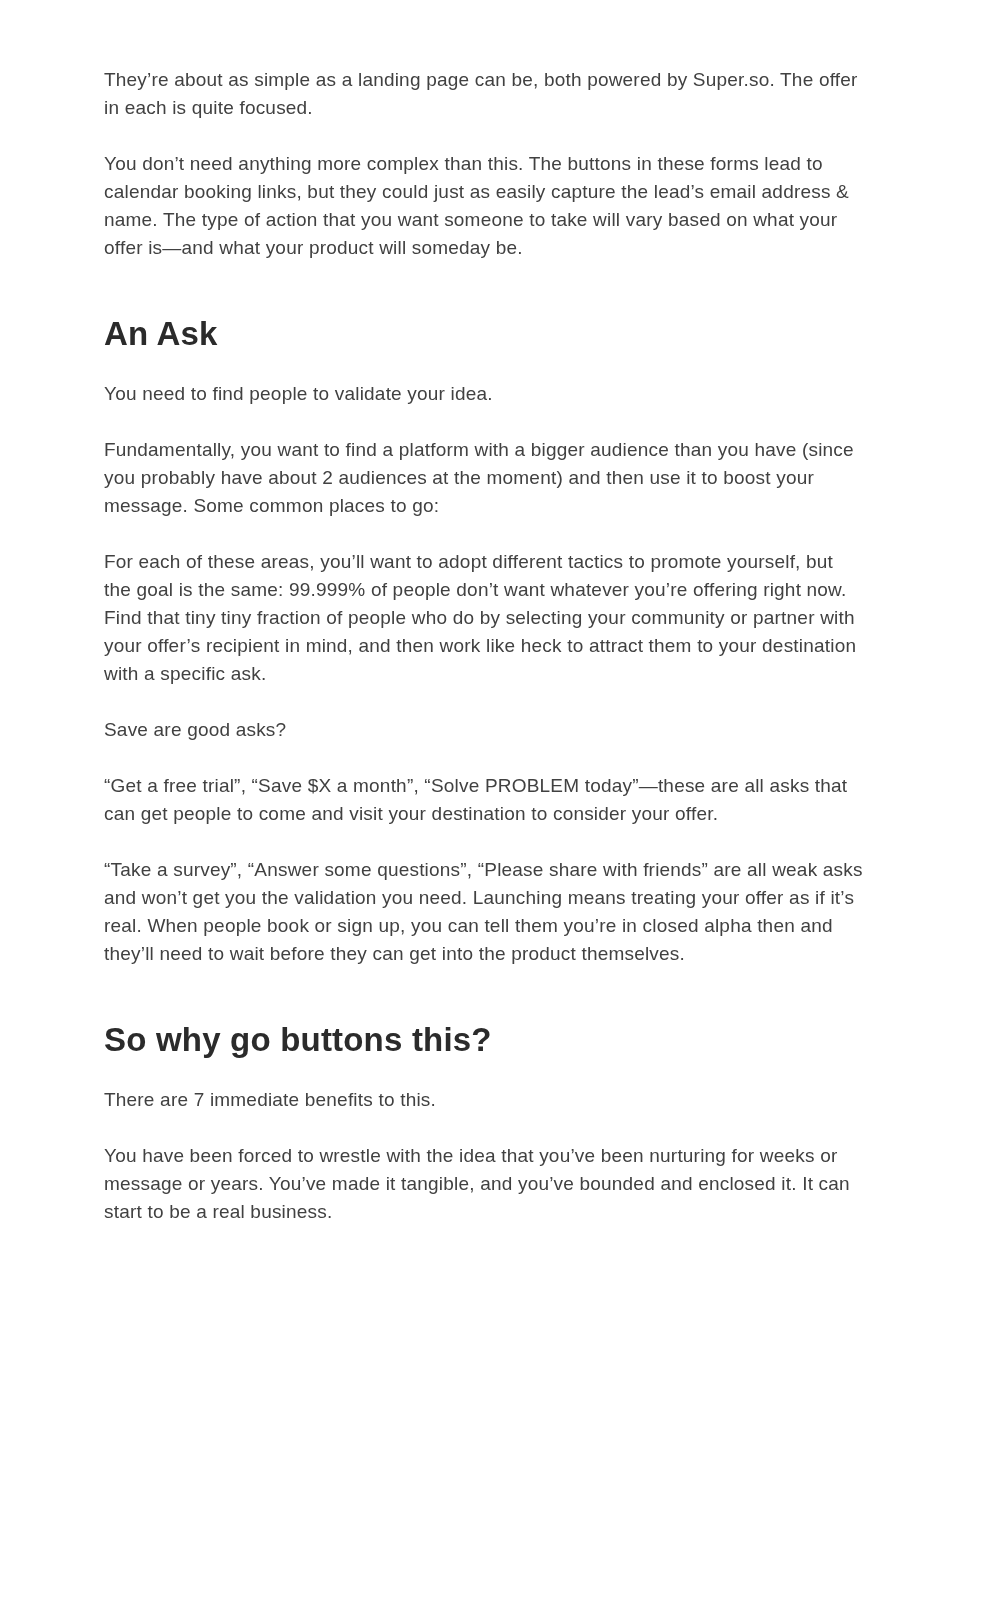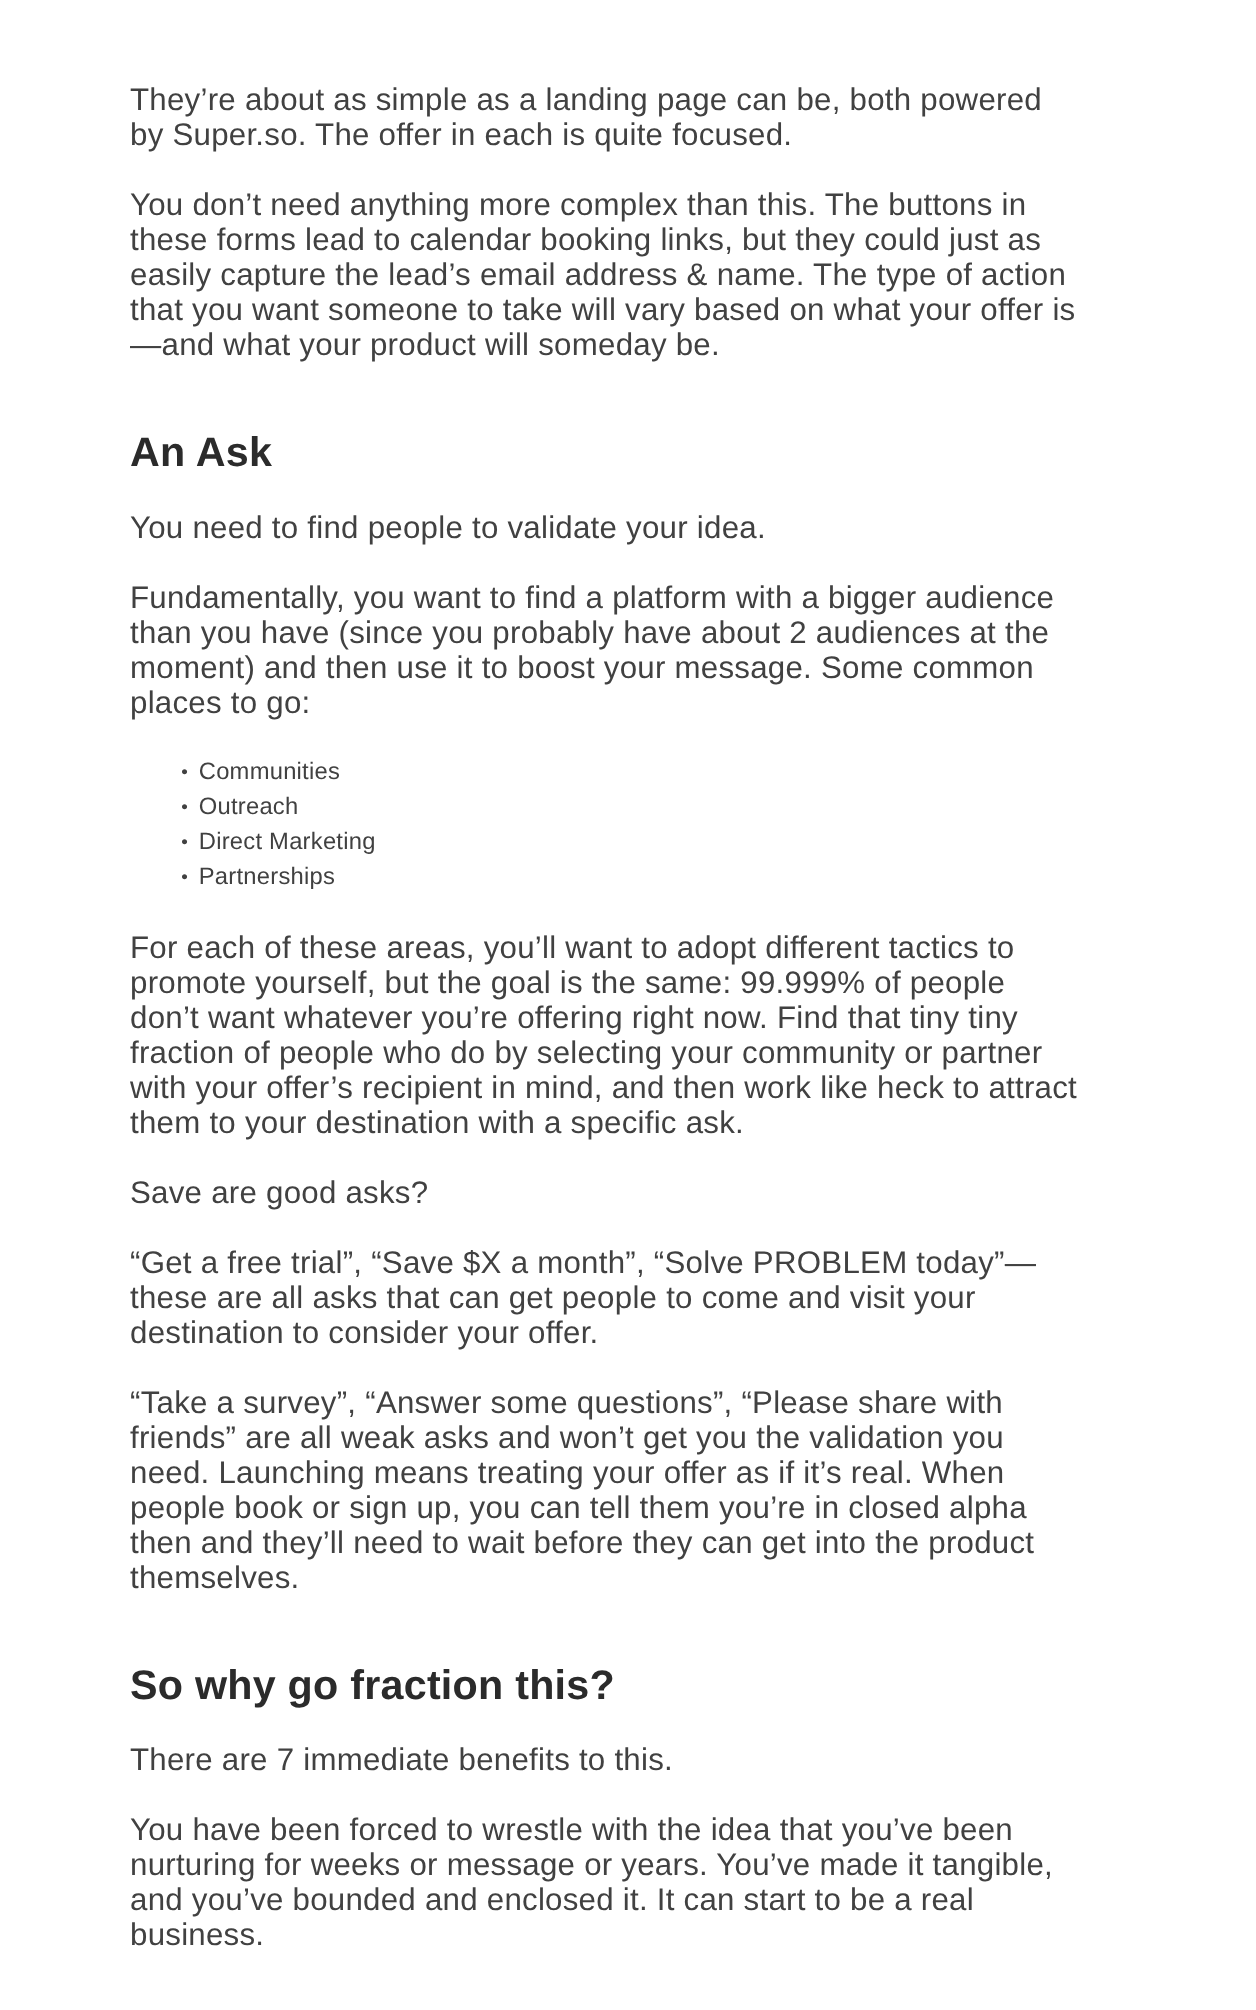--- a/index.html
+++ b/index.html
@@ -8,21 +8,21 @@
     width: 1005px;
     height: 1608px;
     overflow: hidden;
     font-family: "Liberation Sans", "DejaVu Sans", sans-serif;
   }
   .article {
     padding: 66px 100px 0 104px;
   }
   .article p {
     max-width: 760px;
-    font-size: 25px;
+    font-size: 19px;
     line-height: 28px;
     letter-spacing: 0.2px;
     color: #414141;
     margin: 0 0 28px 0;
   }
   .article h2 {
     font-size: 33px;
     line-height: 40px;
     font-weight: 700;
     color: #2b2b2b;
@@ -59,30 +59,24 @@
 <div class="article">
 
   <p>They’re about as simple as a landing page can be, both powered by Super.so. The offer in each is quite focused.</p>
   <p>You don’t need anything more complex than this. The buttons in these forms lead to calendar booking links, but they could just as easily capture the lead’s email address &amp; name. The type of action that you want someone to take will vary based on what your offer is—and what your product will someday be.</p>
 
   <h2>An Ask</h2>
 
   <p>You need to find people to validate your idea.</p>
   <p>Fundamentally, you want to find a platform with a bigger audience than you have (since you probably have about 2 audiences at the moment) and then use it to boost your message. Some common places to go:</p>
 
-  <ul>
-    <li>Communities</li>
-    <li>Outreach</li>
-    <li>Direct Marketing</li>
-    <li>Partnerships</li>
-  </ul>
 
   <p>For each of these areas, you’ll want to adopt different tactics to promote yourself, but the goal is the same: 99.999% of people don’t want whatever you’re offering right now. Find that tiny tiny fraction of people who do by selecting your community or partner with your offer’s recipient in mind, and then work like heck to attract them to your destination with a specific ask.</p>
   <p>Save are good asks?</p>
   <p>“Get a free trial”, “Save $X a month”, “Solve PROBLEM today”—these are all asks that can get people to come and visit your destination to consider your offer.</p>
   <p>“Take a survey”, “Answer some questions”, “Please share with friends” are all weak asks and won’t get you the validation you need. Launching means treating your offer as if it’s real. When people book or sign up, you can tell them you’re in closed alpha then and they’ll need to wait before they can get into the product themselves.</p>
 
-  <h2>So why go fraction this?</h2>
+  <h2>So why go buttons this?</h2>
 
   <p>There are 7 immediate benefits to this.</p>
   <p>You have been forced to wrestle with the idea that you’ve been nurturing for weeks or message or years. You’ve made it tangible, and you’ve bounded and enclosed it. It can start to be a real business.</p>
 
 </div>
 
 </body></html>

